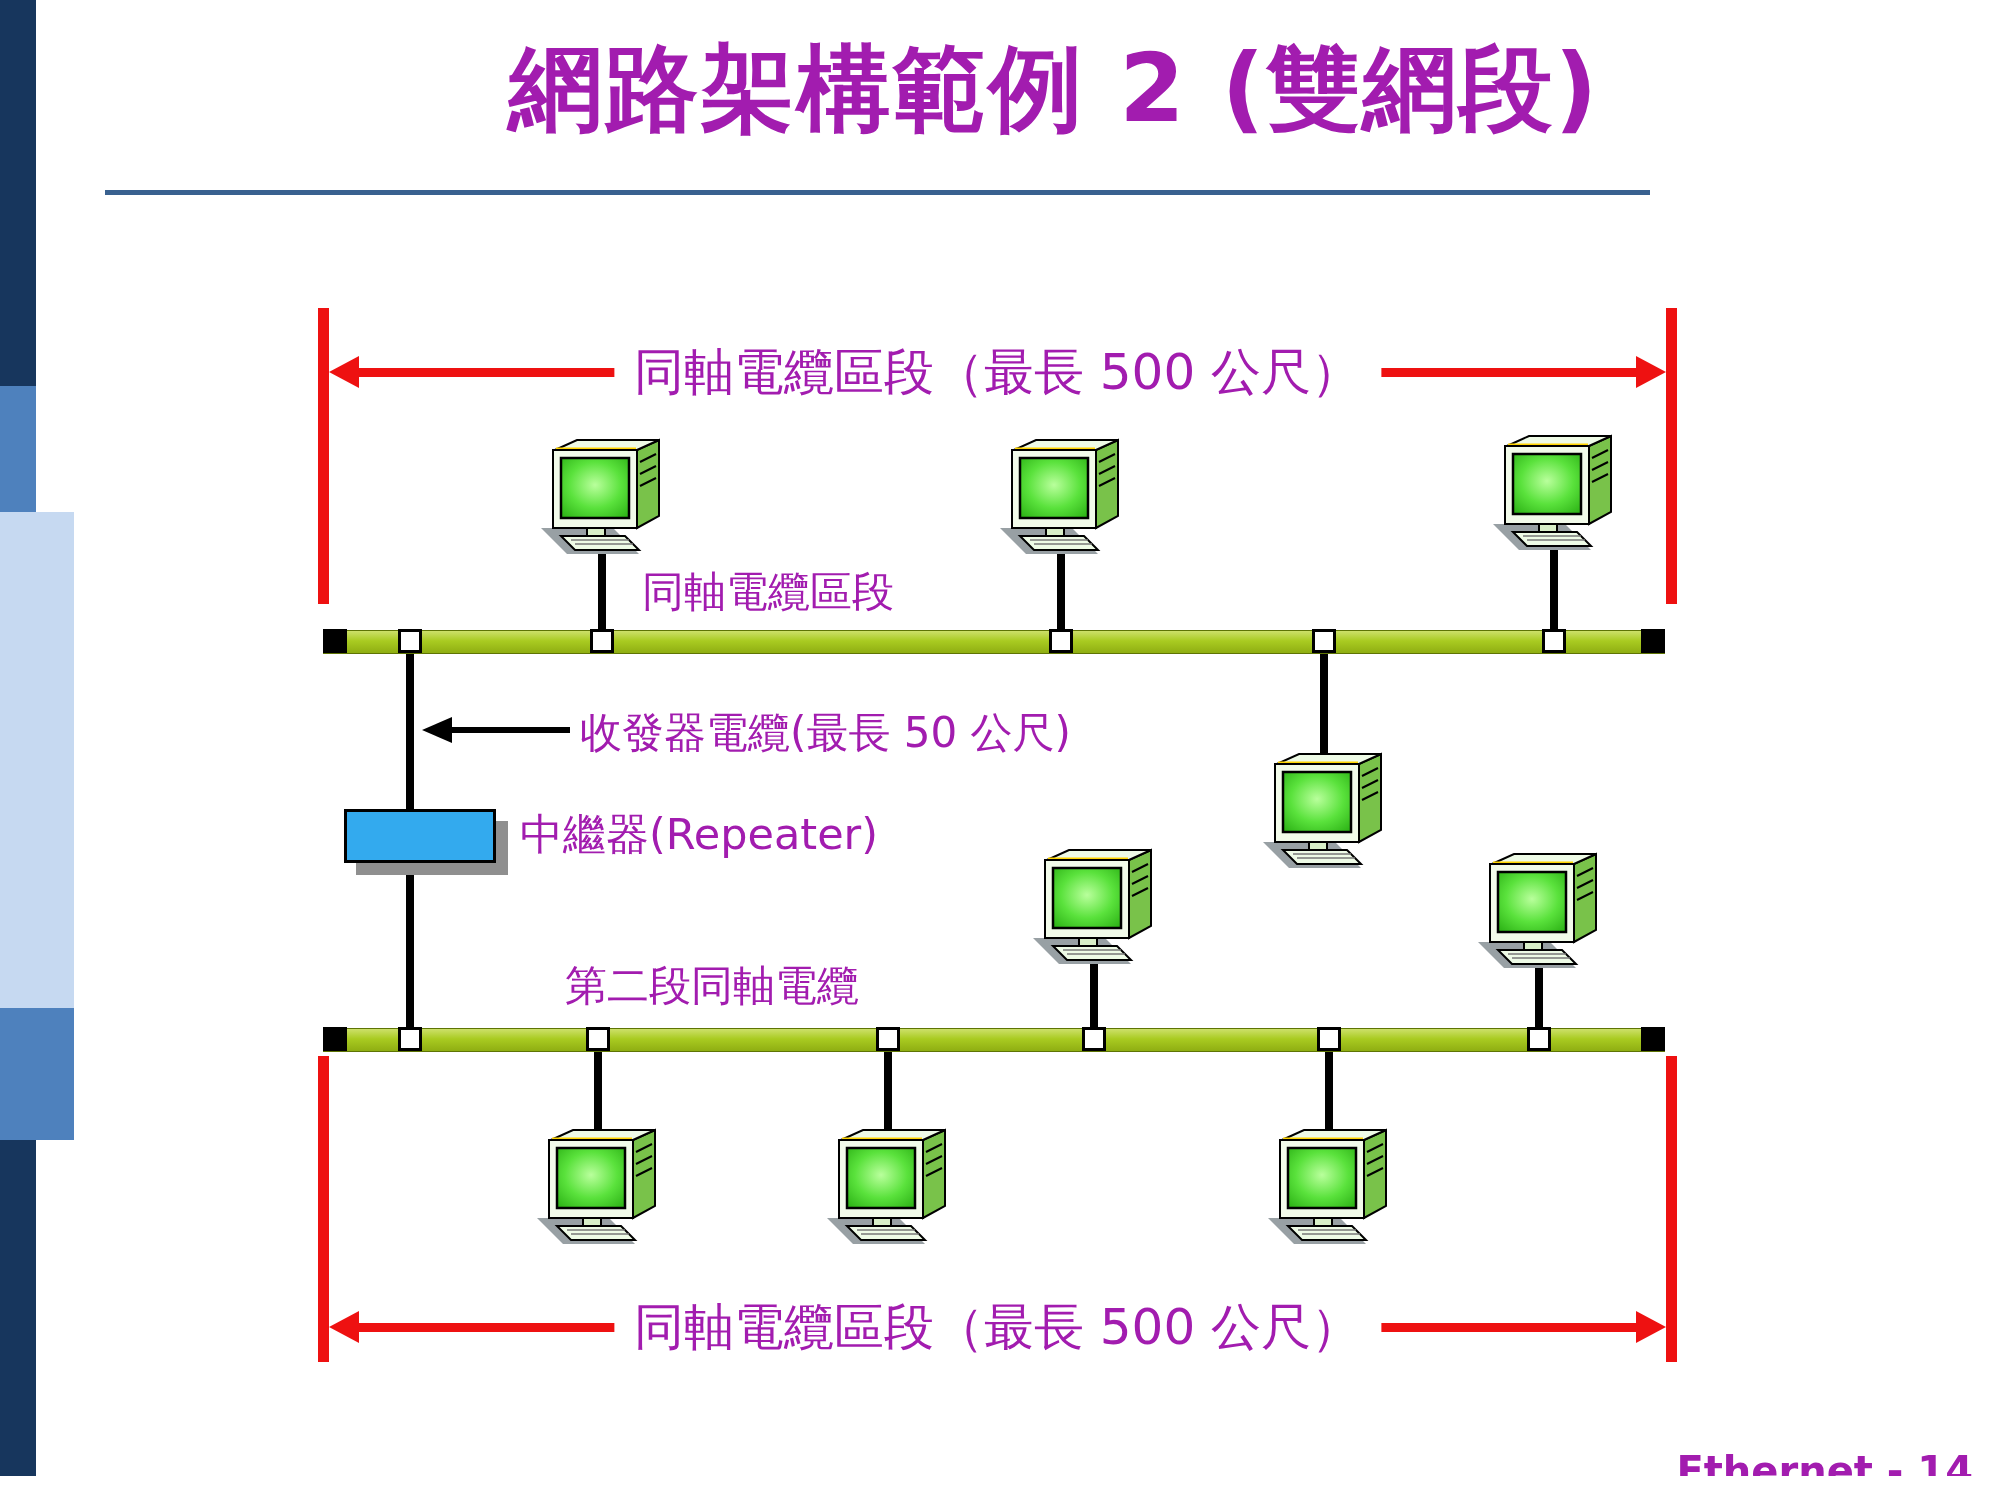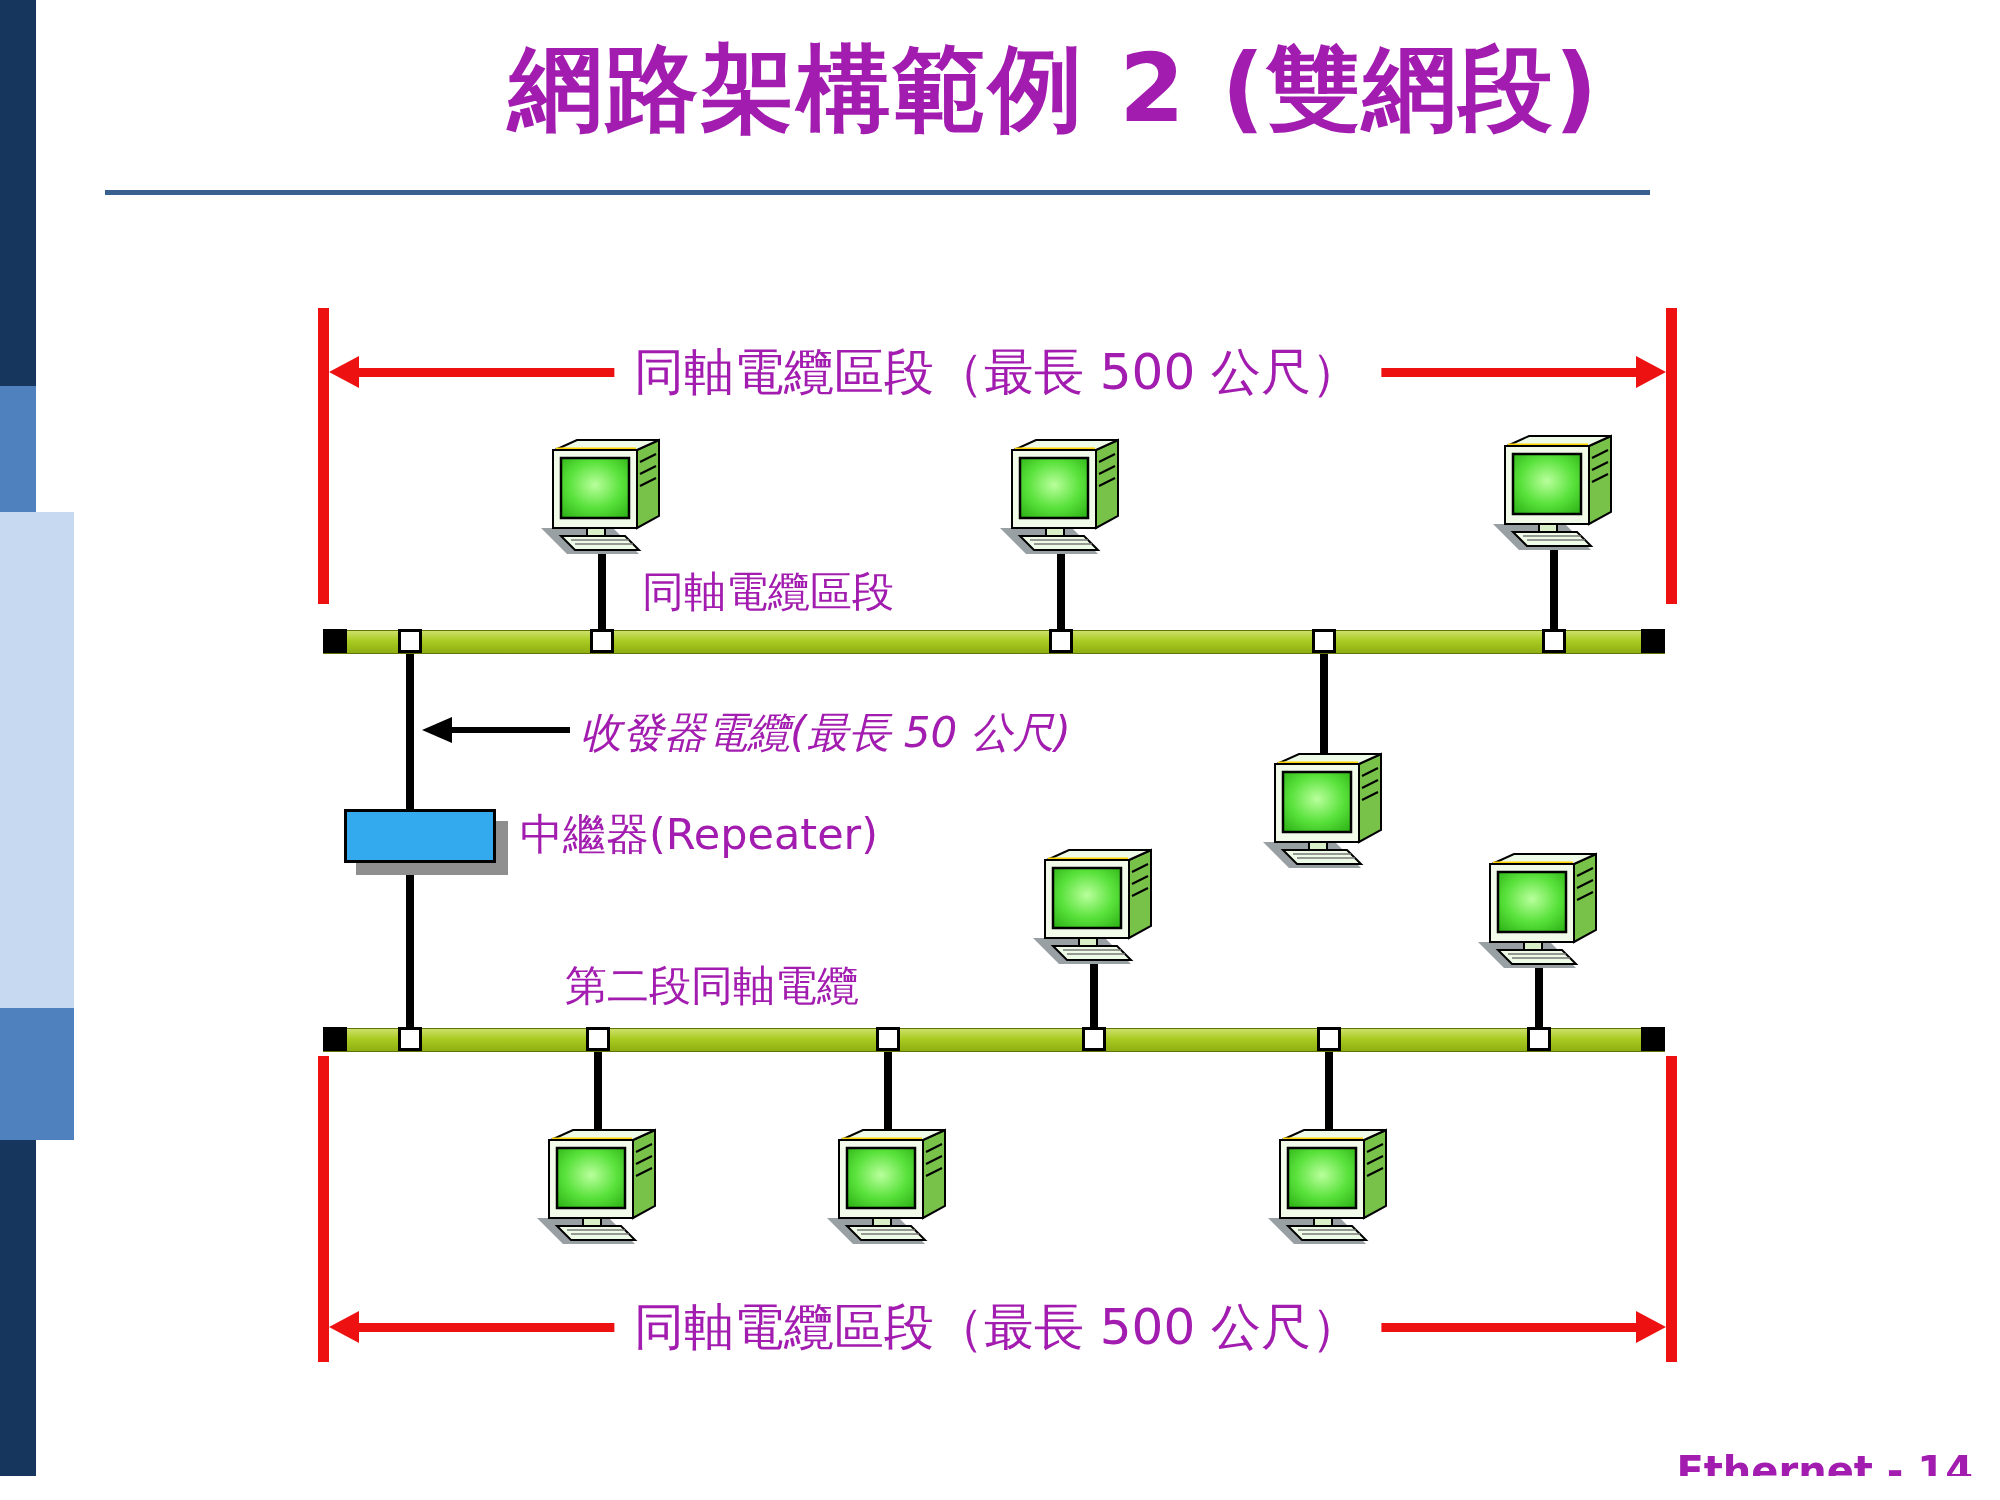--- a/index.html
+++ b/index.html
@@ -168,20 +168,20 @@
   <svg class="pc" style="left:1254px;top:1118px;" viewBox="0 0 150 130">
       <use href="#pc-sym"></use>
     </svg>
 
   <div class="rep-shadow"></div>
   <div class="rep-box"></div>
   <div class="note bold" style="left:520px;top:806px;">中繼器(Repeater)</div>
 
   <div class="t-head"></div>
   <div class="t-line"></div>
-  <div class="note" style="left:580px;top:705px;font-style:italic;">收發器電纜(最長 50 公尺)</div>
+  <div class="note" style="left:580px;top:705px;">收發器電纜(最長 50 公尺)</div>
 
   <div class="note" style="left:642px;top:564px;">同軸電纜區段</div>
   <div class="note" style="left:565px;top:958px;">第二段同軸電纜</div>
 
   <div class="footer">Ethernet - 14</div>
 
 </div>
 
 </body></html>

